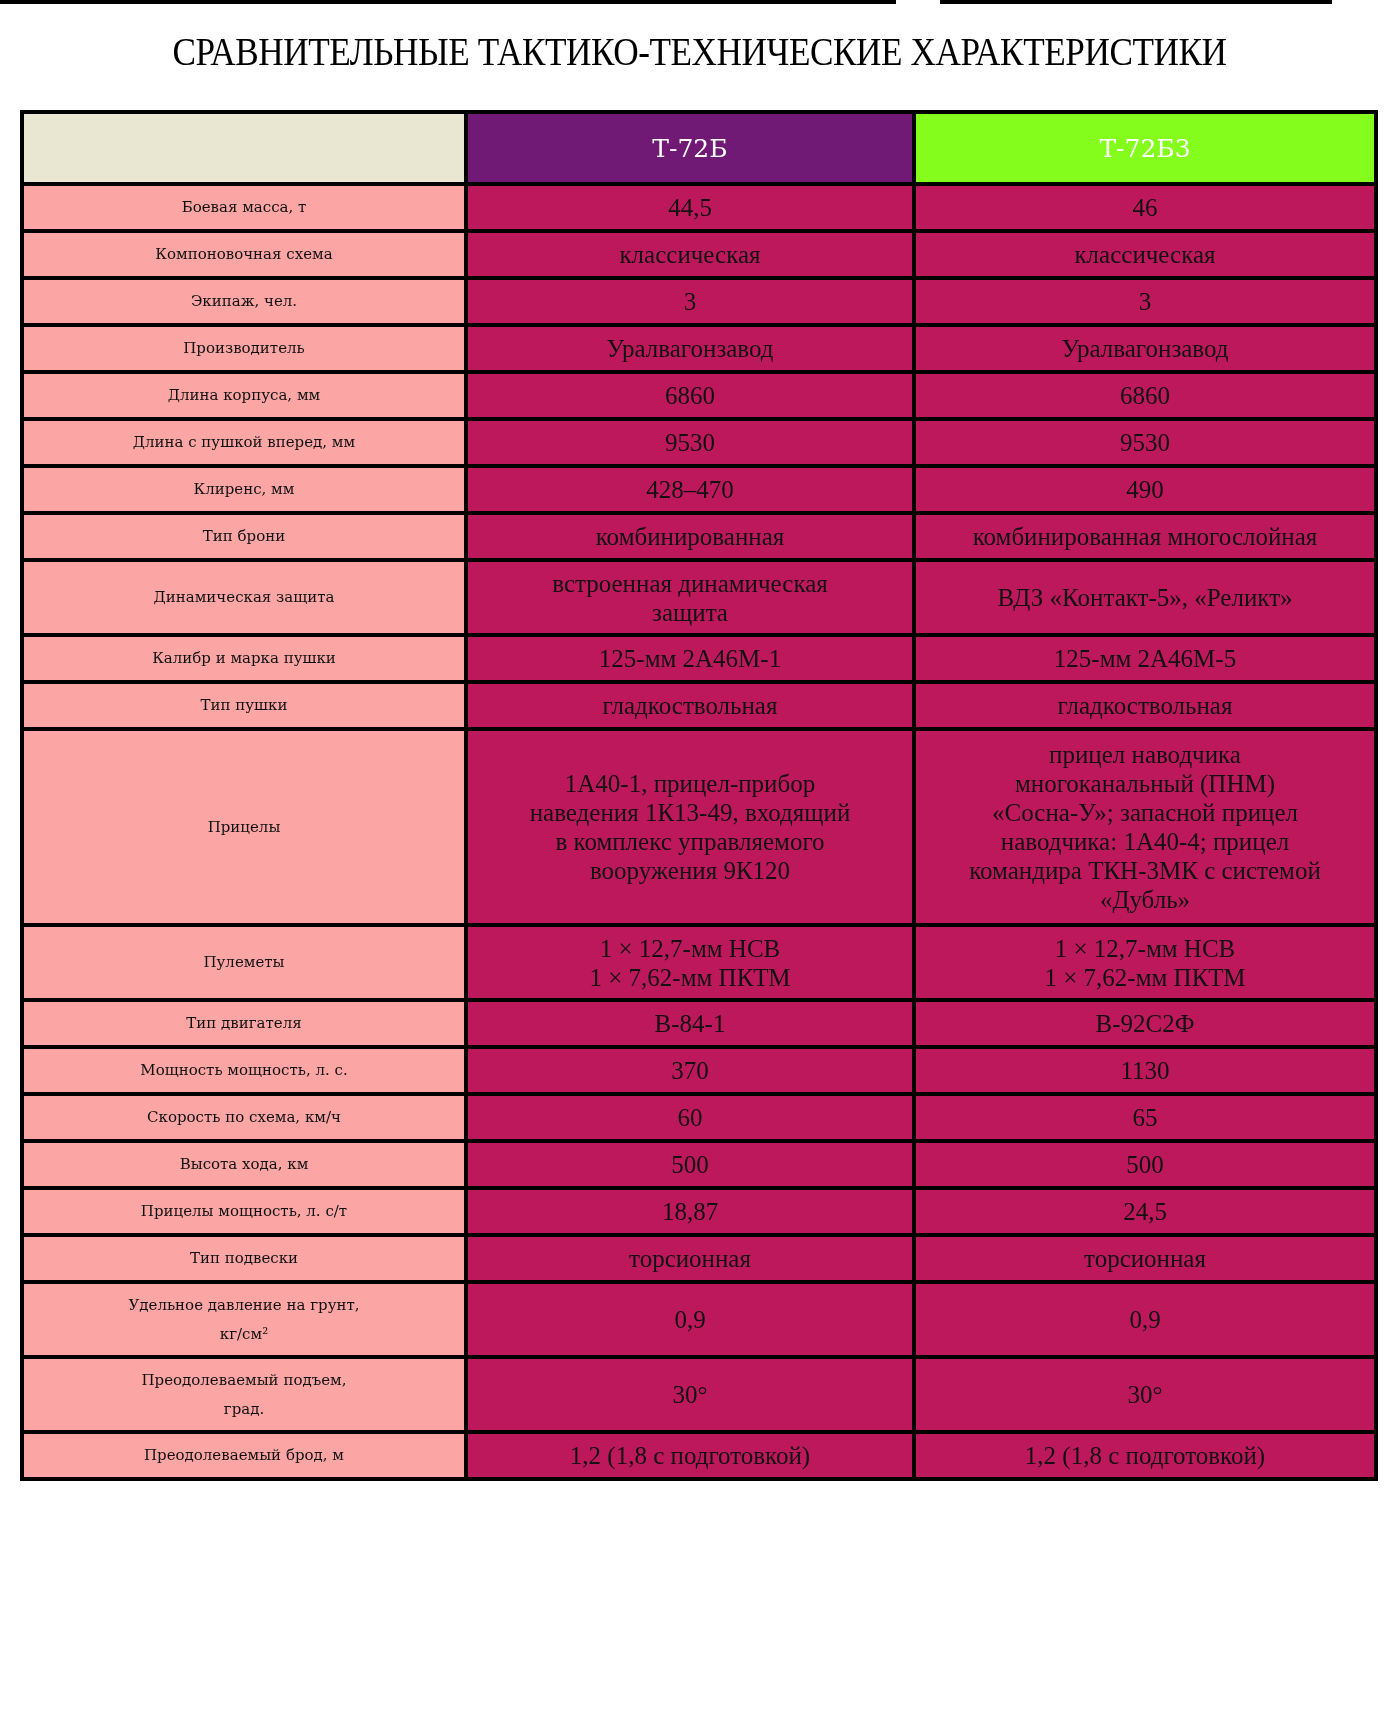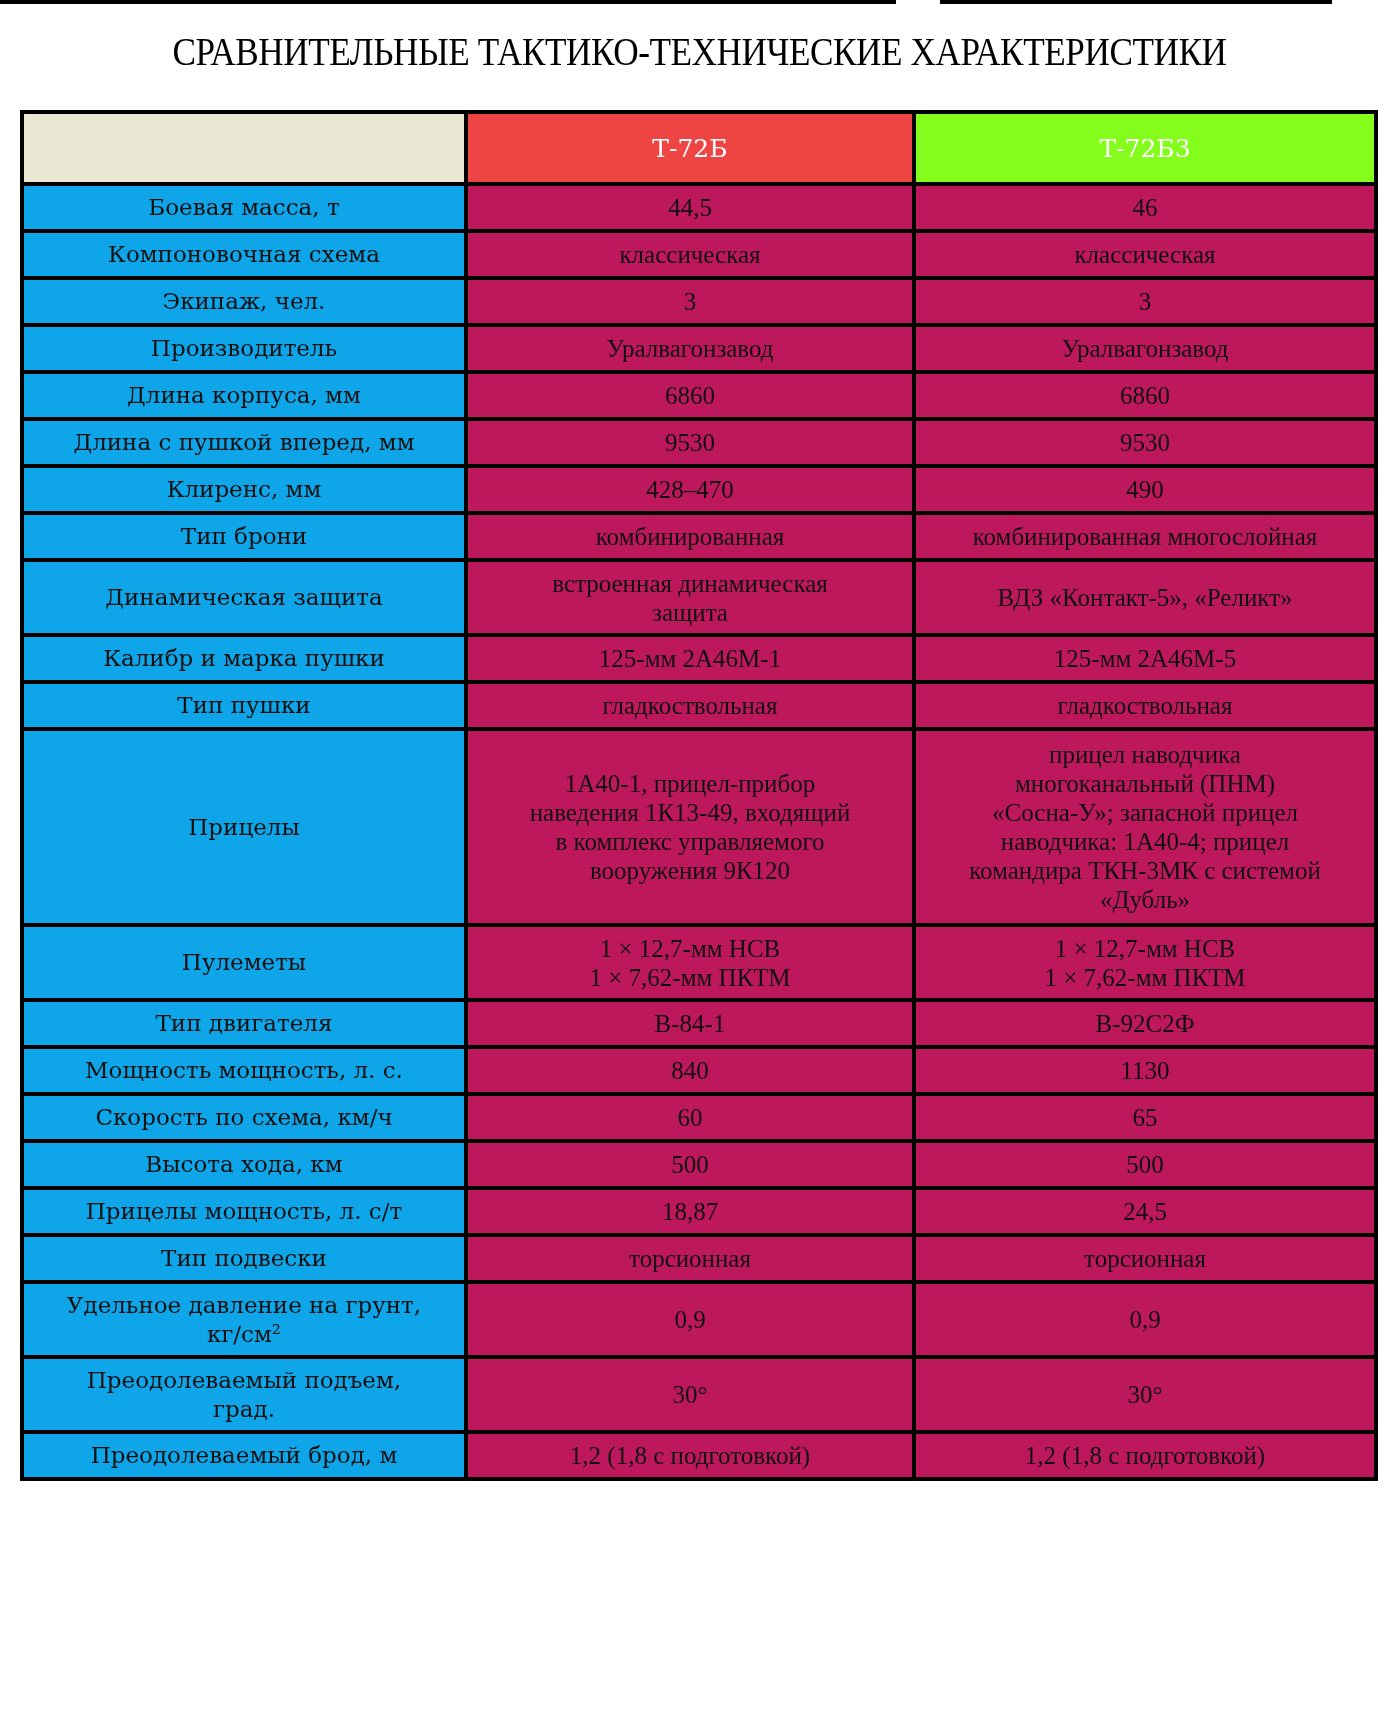--- a/index.html
+++ b/index.html
@@ -56,31 +56,31 @@
       border: 4px solid #000000;
       text-align: center;
       vertical-align: middle;
       padding: 0 10px;
       font-family: "DejaVu Serif", "Liberation Serif", serif;
       font-size: 22px;
       line-height: 29px;
       font-weight: normal;
     }
     .spec-table td.label {
-      background: #0ea5e9;
-      font-size: 23px;
+      background: #fca5a5;
+      font-size: 15px;
     }
     .spec-table td.value {
       background: #be185d;
       font-family: "Liberation Serif", "DejaVu Serif", serif;
       font-size: 25px;
     }
     .spec-table th.corner { background: #e9e6d2; }
     .spec-table th.model-a {
-      background: #ef4444;
+      background: #701a75;
       color: #ffffff;
       font-size: 25px;
     }
     .spec-table th.model-b {
       background: #84fc1c;
       color: #ffffff;
       font-size: 25px;
       text-align: center;
     }
     .spec-table tr.head { height: 72px; }
@@ -187,21 +187,21 @@
       <td class="value ml">1 × 12,7-мм НСВ
 1 × 7,62-мм ПКТМ</td>
     </tr>
     <tr class="r1">
       <td class="label ml">Тип двигателя</td>
       <td class="value ml">В-84-1</td>
       <td class="value ml">В-92С2Ф</td>
     </tr>
     <tr class="r1">
       <td class="label ml">Мощность мощность, л. с.</td>
-      <td class="value ml">840</td>
+      <td class="value ml">370</td>
       <td class="value ml">1130</td>
     </tr>
     <tr class="r1">
       <td class="label ml">Скорость по схема, км/ч</td>
       <td class="value ml">60</td>
       <td class="value ml">65</td>
     </tr>
     <tr class="r1">
       <td class="label ml">Высота хода, км</td>
       <td class="value ml">500</td>

